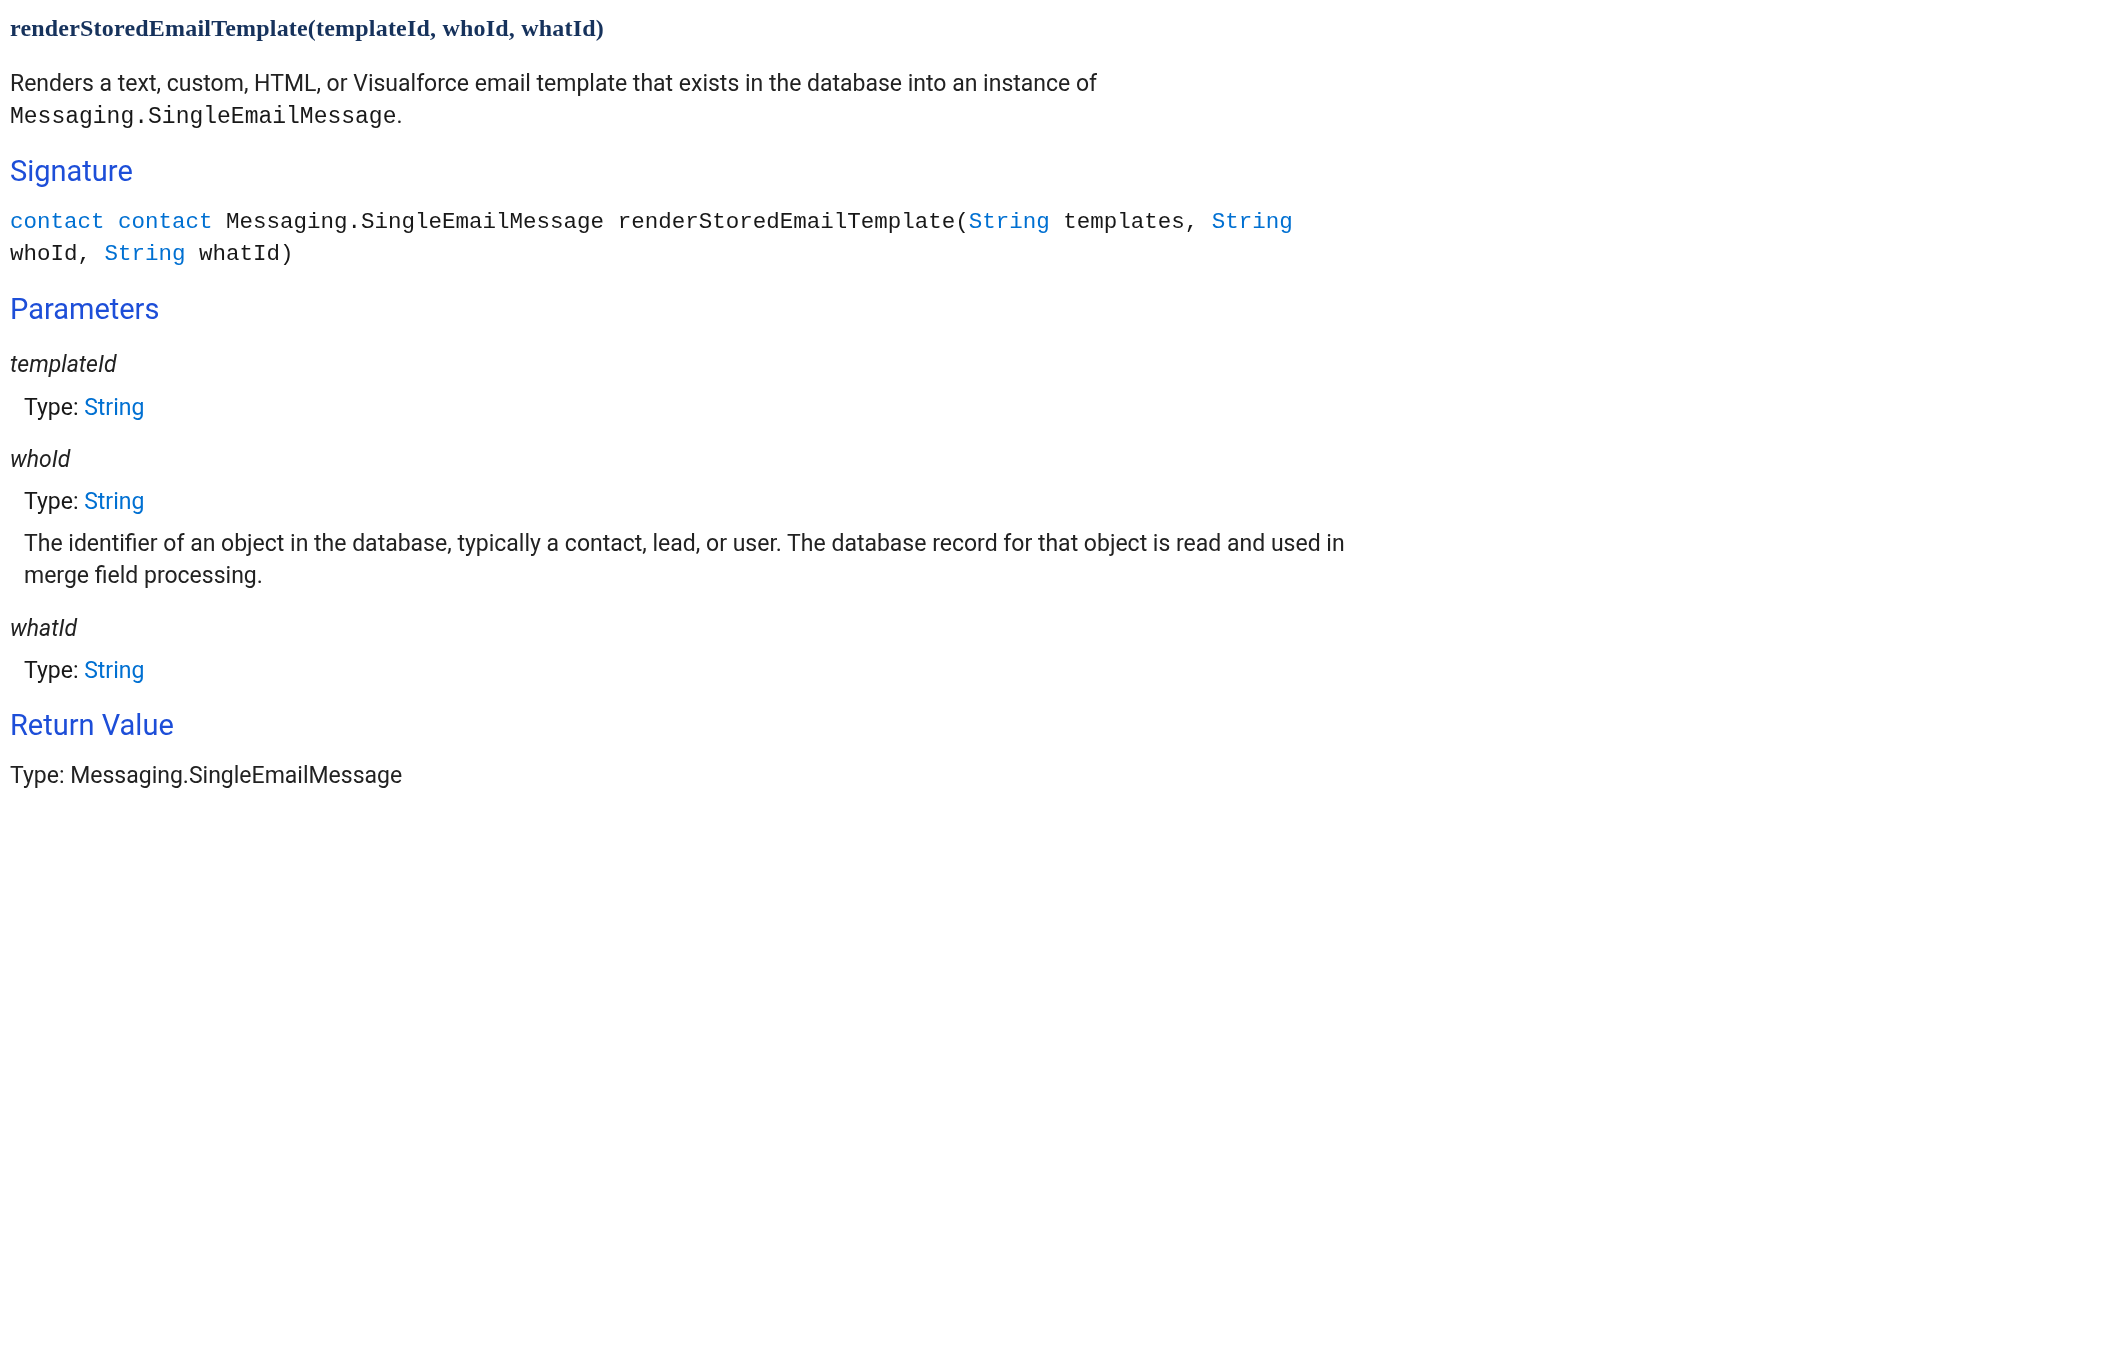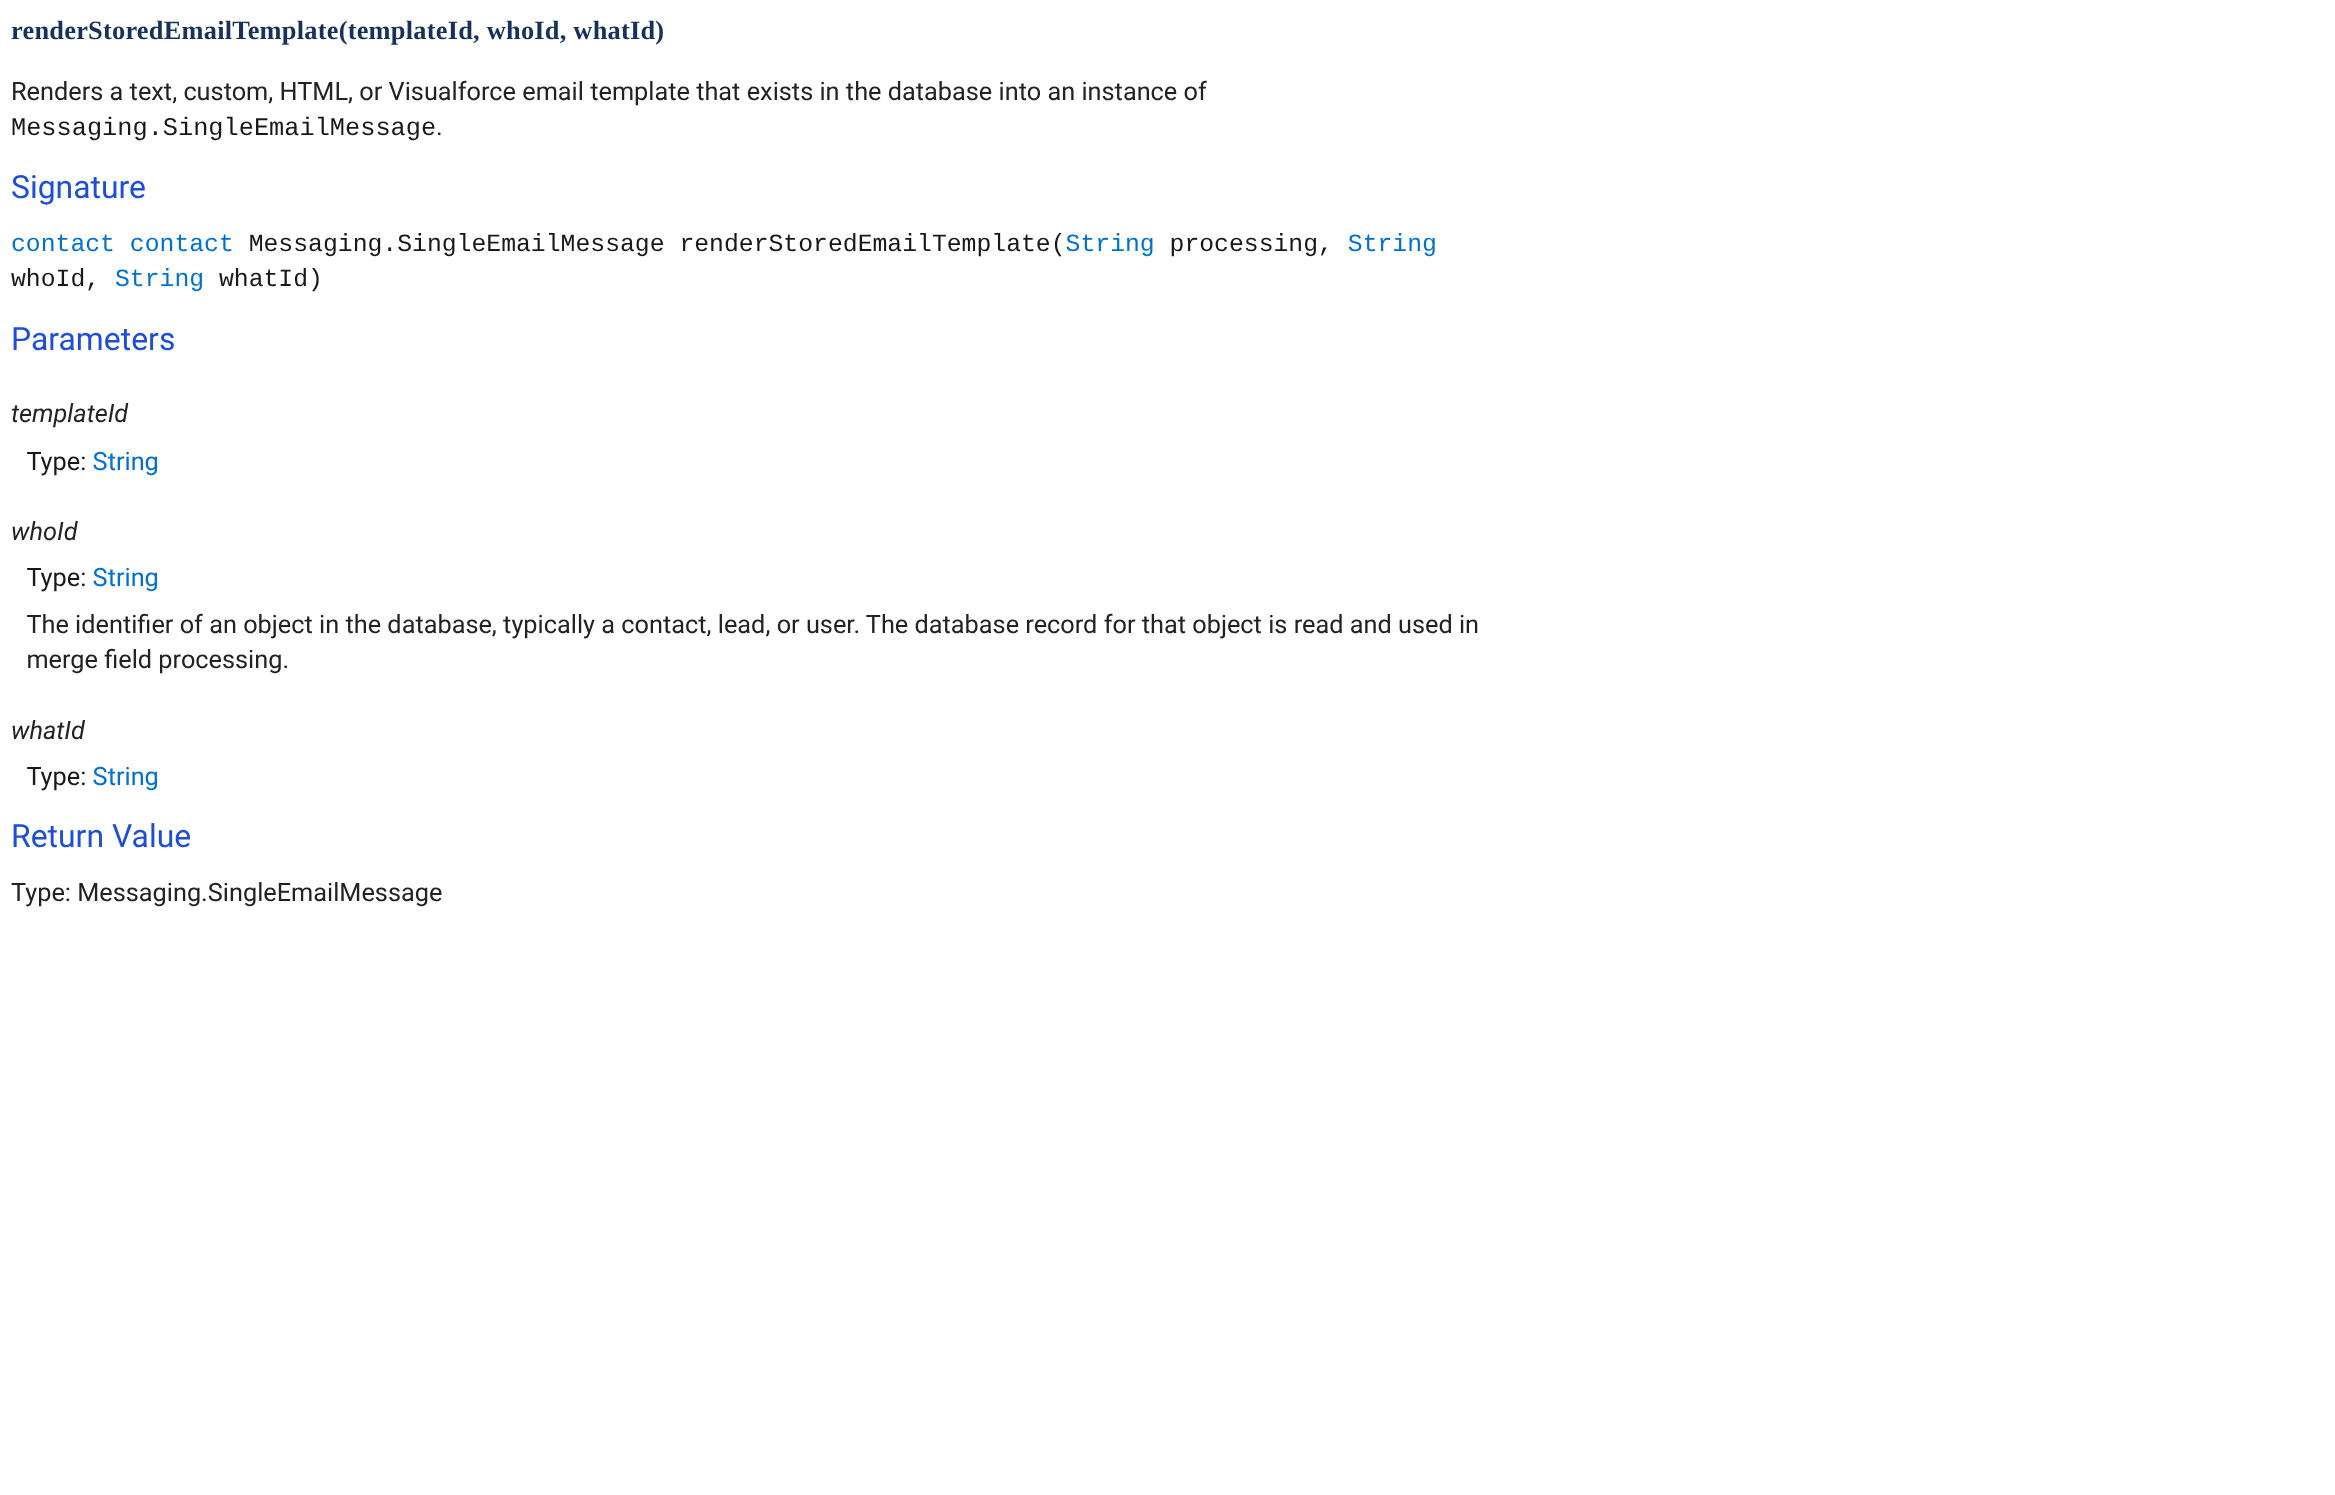--- a/index.html
+++ b/index.html
@@ -54,21 +54,21 @@
     }
     .typ {
       color: #0070d2;
     }
     .plain {
       color: #181818;
     }
     .param-name {
       font-style: italic;
       color: #222;
-      margin-top: 32px;
+      margin-top: 20px;
       margin-bottom: 10px;
       font-size: 23px;
     }
     .param-body {
       padding-left: 14px;
       margin-bottom: 6px;
     }
     .type-line {
       margin-bottom: 10px;
     }
@@ -94,21 +94,21 @@
 <div class="description">
   <span>Renders a text, custom, HTML, or Visualforce email template that exists in the database into an instance of </span><span class="inline-code">Messaging.SingleEmailMessage</span><span>.</span>
 </div>
 
 <div class="section-heading">Signature</div>
 
 <div class="signature-block">
   <span class="kw">contact</span>
   <span class="kw">contact</span>
   <span class="plain">Messaging.SingleEmailMessage</span>
-  <span class="plain">renderStoredEmailTemplate(</span><span class="typ">String</span><span class="plain"> processing, </span><span class="typ">String</span><span class="plain"> whoId, </span><span class="typ">String</span><span class="plain"> whatId)</span>
+  <span class="plain">renderStoredEmailTemplate(</span><span class="typ">String</span><span class="plain"> templates, </span><span class="typ">String</span><span class="plain"> whoId, </span><span class="typ">String</span><span class="plain"> whatId)</span>
 </div>
 
 <div class="section-heading">Parameters</div>
 
 <div>
   <div class="param-name">templateId</div>
   <div class="param-body">
     <div class="type-line">
       <span>Type: </span><a href="#" class="type-link">String</a>
     </div>

